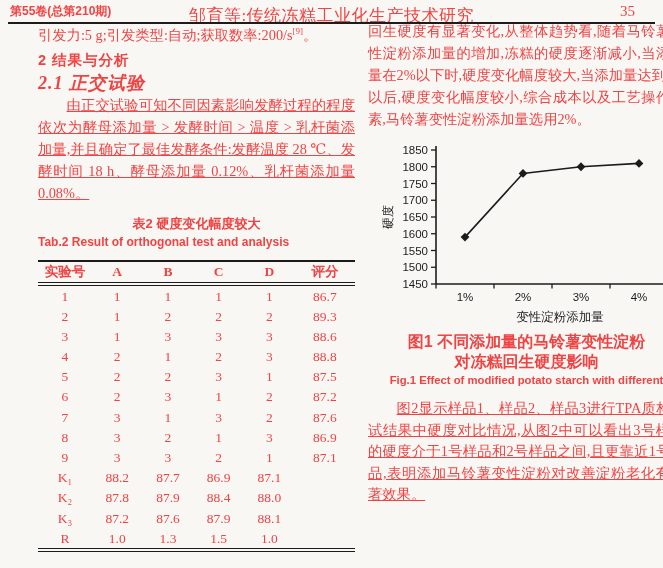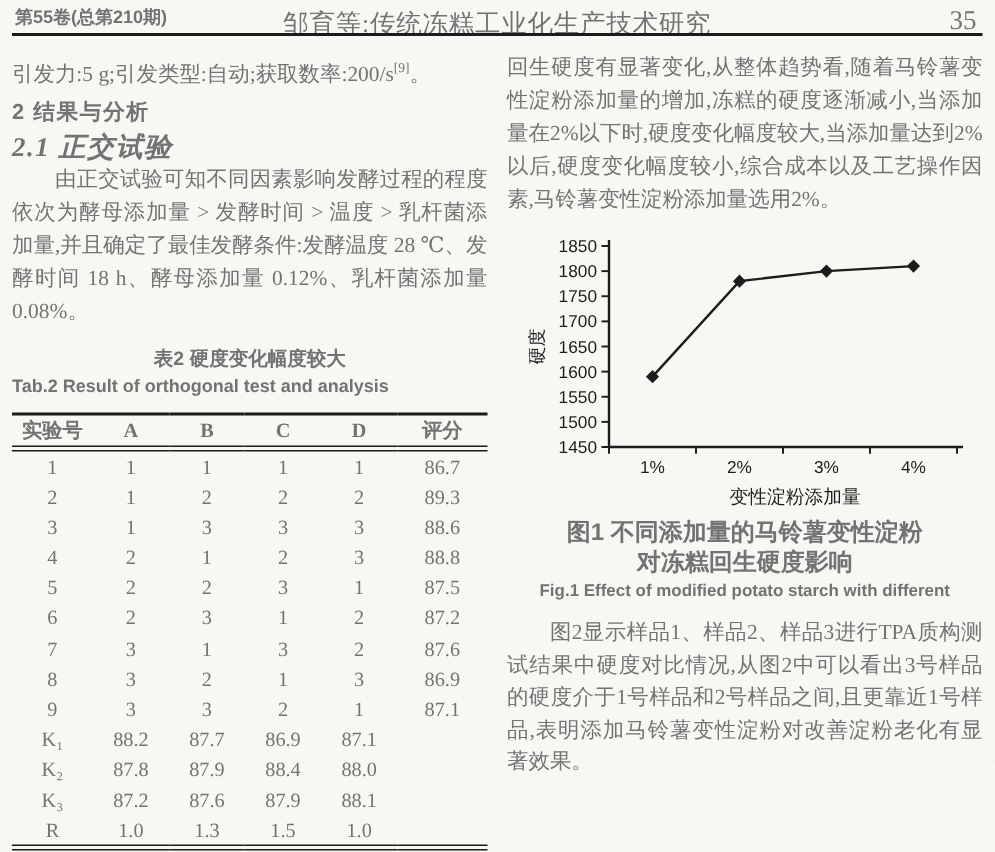--- a/index.html
+++ b/index.html
@@ -1,33 +1,33 @@
 <!DOCTYPE html>
 <html><head>
 <meta charset="utf-8">
 <style>
   html,body{margin:0;padding:0;}
   body{background:#e9e9e6;}
   .page{
     position:relative; width:663px; height:568px; overflow:hidden;
-    background:#f8f7f4; color:#737373;
+    background:#f8f7f4; color:#ef4444;
     font-family:"Liberation Serif","DejaVu Serif",serif;
   }
   
   .hdr{position:absolute; top:3px; left:10px; right:10px; height:18px;}
   .hdr-vol{position:absolute; left:0; top:0; font-family:"Liberation Sans","DejaVu Sans",sans-serif; font-weight:bold; font-size:12px;}
   .hdr-title{position:absolute; left:0; right:0; top:1px; text-align:center; font-size:17px; letter-spacing:.5px;}
-  .hdr-page{position:absolute; right:2px; top:0; font-size:18px;}
+  .hdr-page{position:absolute; right:18px; top:0; font-size:15px;}
   .hdr-rule{position:absolute; top:22px; left:8px; right:8px; height:0; border-top:2.6px solid #1c1c1c;}
   
-  .col{position:absolute; top:34px; width:317px;}
+  .col{position:absolute; top:20px; width:317px;margin-left:30px;}
   .col-left{left:8px;}
   .col-right{left:338px;}
   p{margin:0; text-align:justify; font-size:14.3px; line-height:22px;}
-  .indent{text-indent:2em;}
+  .indent{text-indent:2em;text-decoration:underline;}
   sup{font-size:9px;}
   .h2{margin:3px 0 0 0; font-family:"Liberation Sans","DejaVu Sans",sans-serif; font-weight:bold; font-size:14.5px; line-height:23px; letter-spacing:1px;}
   .h3{margin:0; font-style:italic; font-weight:bold; font-size:18px; line-height:22px; letter-spacing:1px;}
   
   .tcap-zh{margin-top:11px; text-align:center; font-family:"Liberation Sans","DejaVu Sans",sans-serif; font-weight:bold; font-size:13px; line-height:18px;}
   .tcap-en{text-align:left; font-family:"Liberation Sans","DejaVu Sans",sans-serif; font-weight:bold; font-size:12px; line-height:18px;}
   table{width:100%; border-collapse:collapse; margin-top:9px; font-size:13.5px;}
   table{border-top:2.4px solid #1b1b1b; border-bottom:4px double #1b1b1b;}
   thead tr{border-bottom:4px double #1b1b1b;}
   th,td{font-weight:normal; text-align:center; padding:1.6px 0; line-height:17px;}

